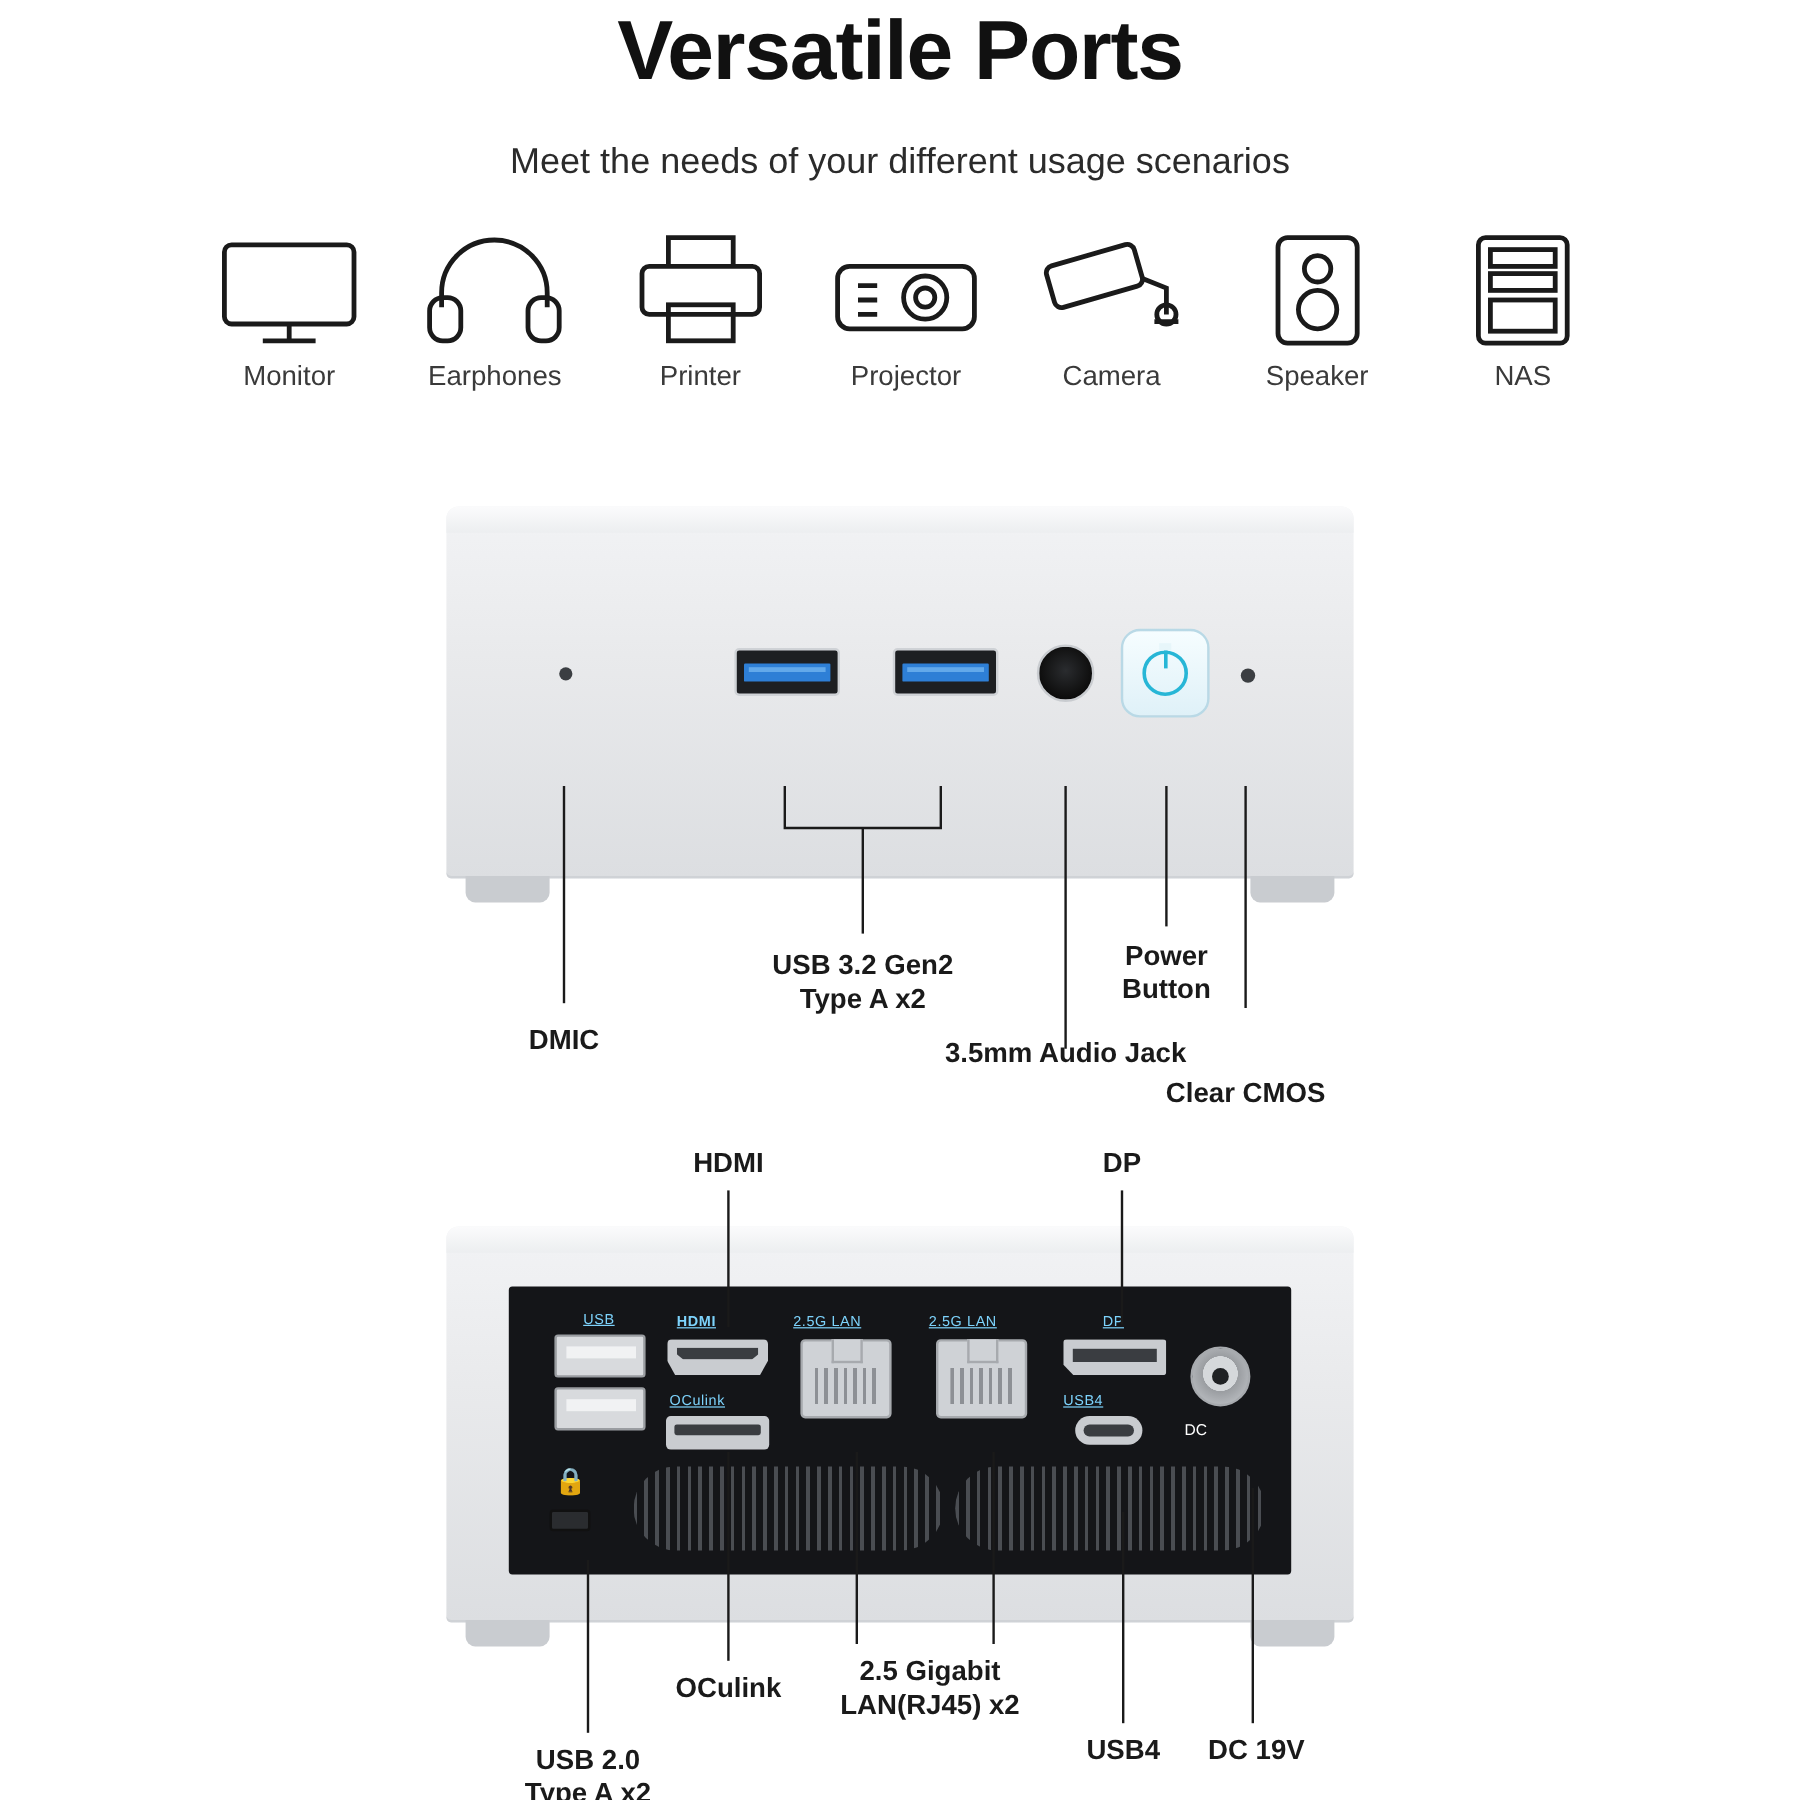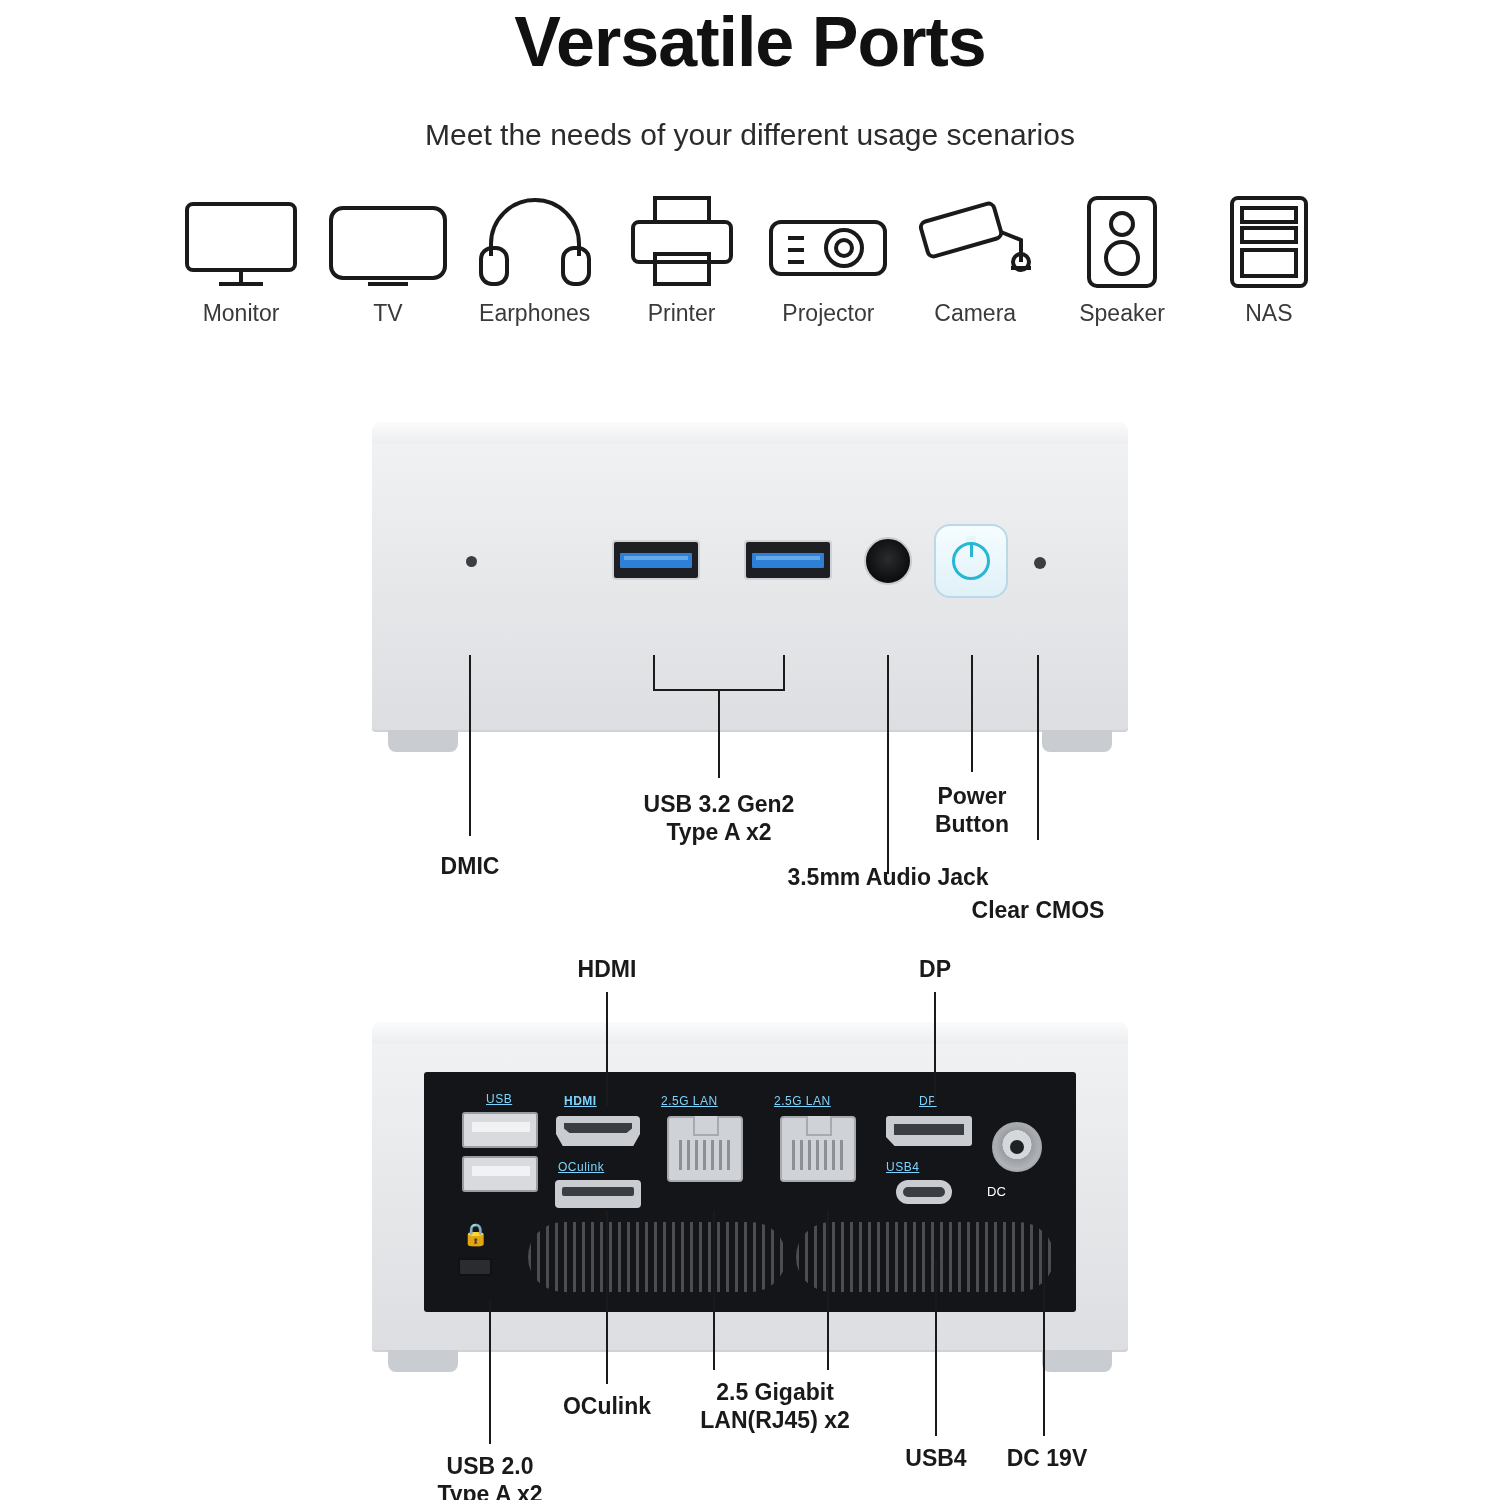--- a/index.html
+++ b/index.html
@@ -192,29 +192,20 @@
     <div class="scenario">
       <div class="glyph">
         <svg width="120" height="92" viewBox="0 0 120 92" fill="none" stroke="#1a1a1a" stroke-width="4">
           <rect x="6" y="6" width="108" height="66" rx="6"></rect>
           <path d="M60 72 L60 84 M38 86 L82 86"></path>
         </svg>
       </div>
       <div class="label">Monitor</div>
     </div>
 
-    <div class="scenario">
-      <div class="glyph">
-        <svg width="124" height="92" viewBox="0 0 124 92" fill="none" stroke="#1a1a1a" stroke-width="4">
-          <rect x="5" y="10" width="114" height="70" rx="12"></rect>
-          <path d="M42 86 L82 86"></path>
-        </svg>
-      </div>
-      <div class="label">TV</div>
-    </div>
 
     <div class="scenario">
       <div class="glyph">
         <svg width="116" height="96" viewBox="0 0 116 96" fill="none" stroke="#1a1a1a" stroke-width="4">
           <path d="M14 62 V50 a44 44 0 0 1 88 0 v12"></path>
           <rect x="4" y="54" width="26" height="36" rx="11"></rect>
           <rect x="86" y="54" width="26" height="36" rx="11"></rect>
         </svg>
       </div>
       <div class="label">Earphones</div>

